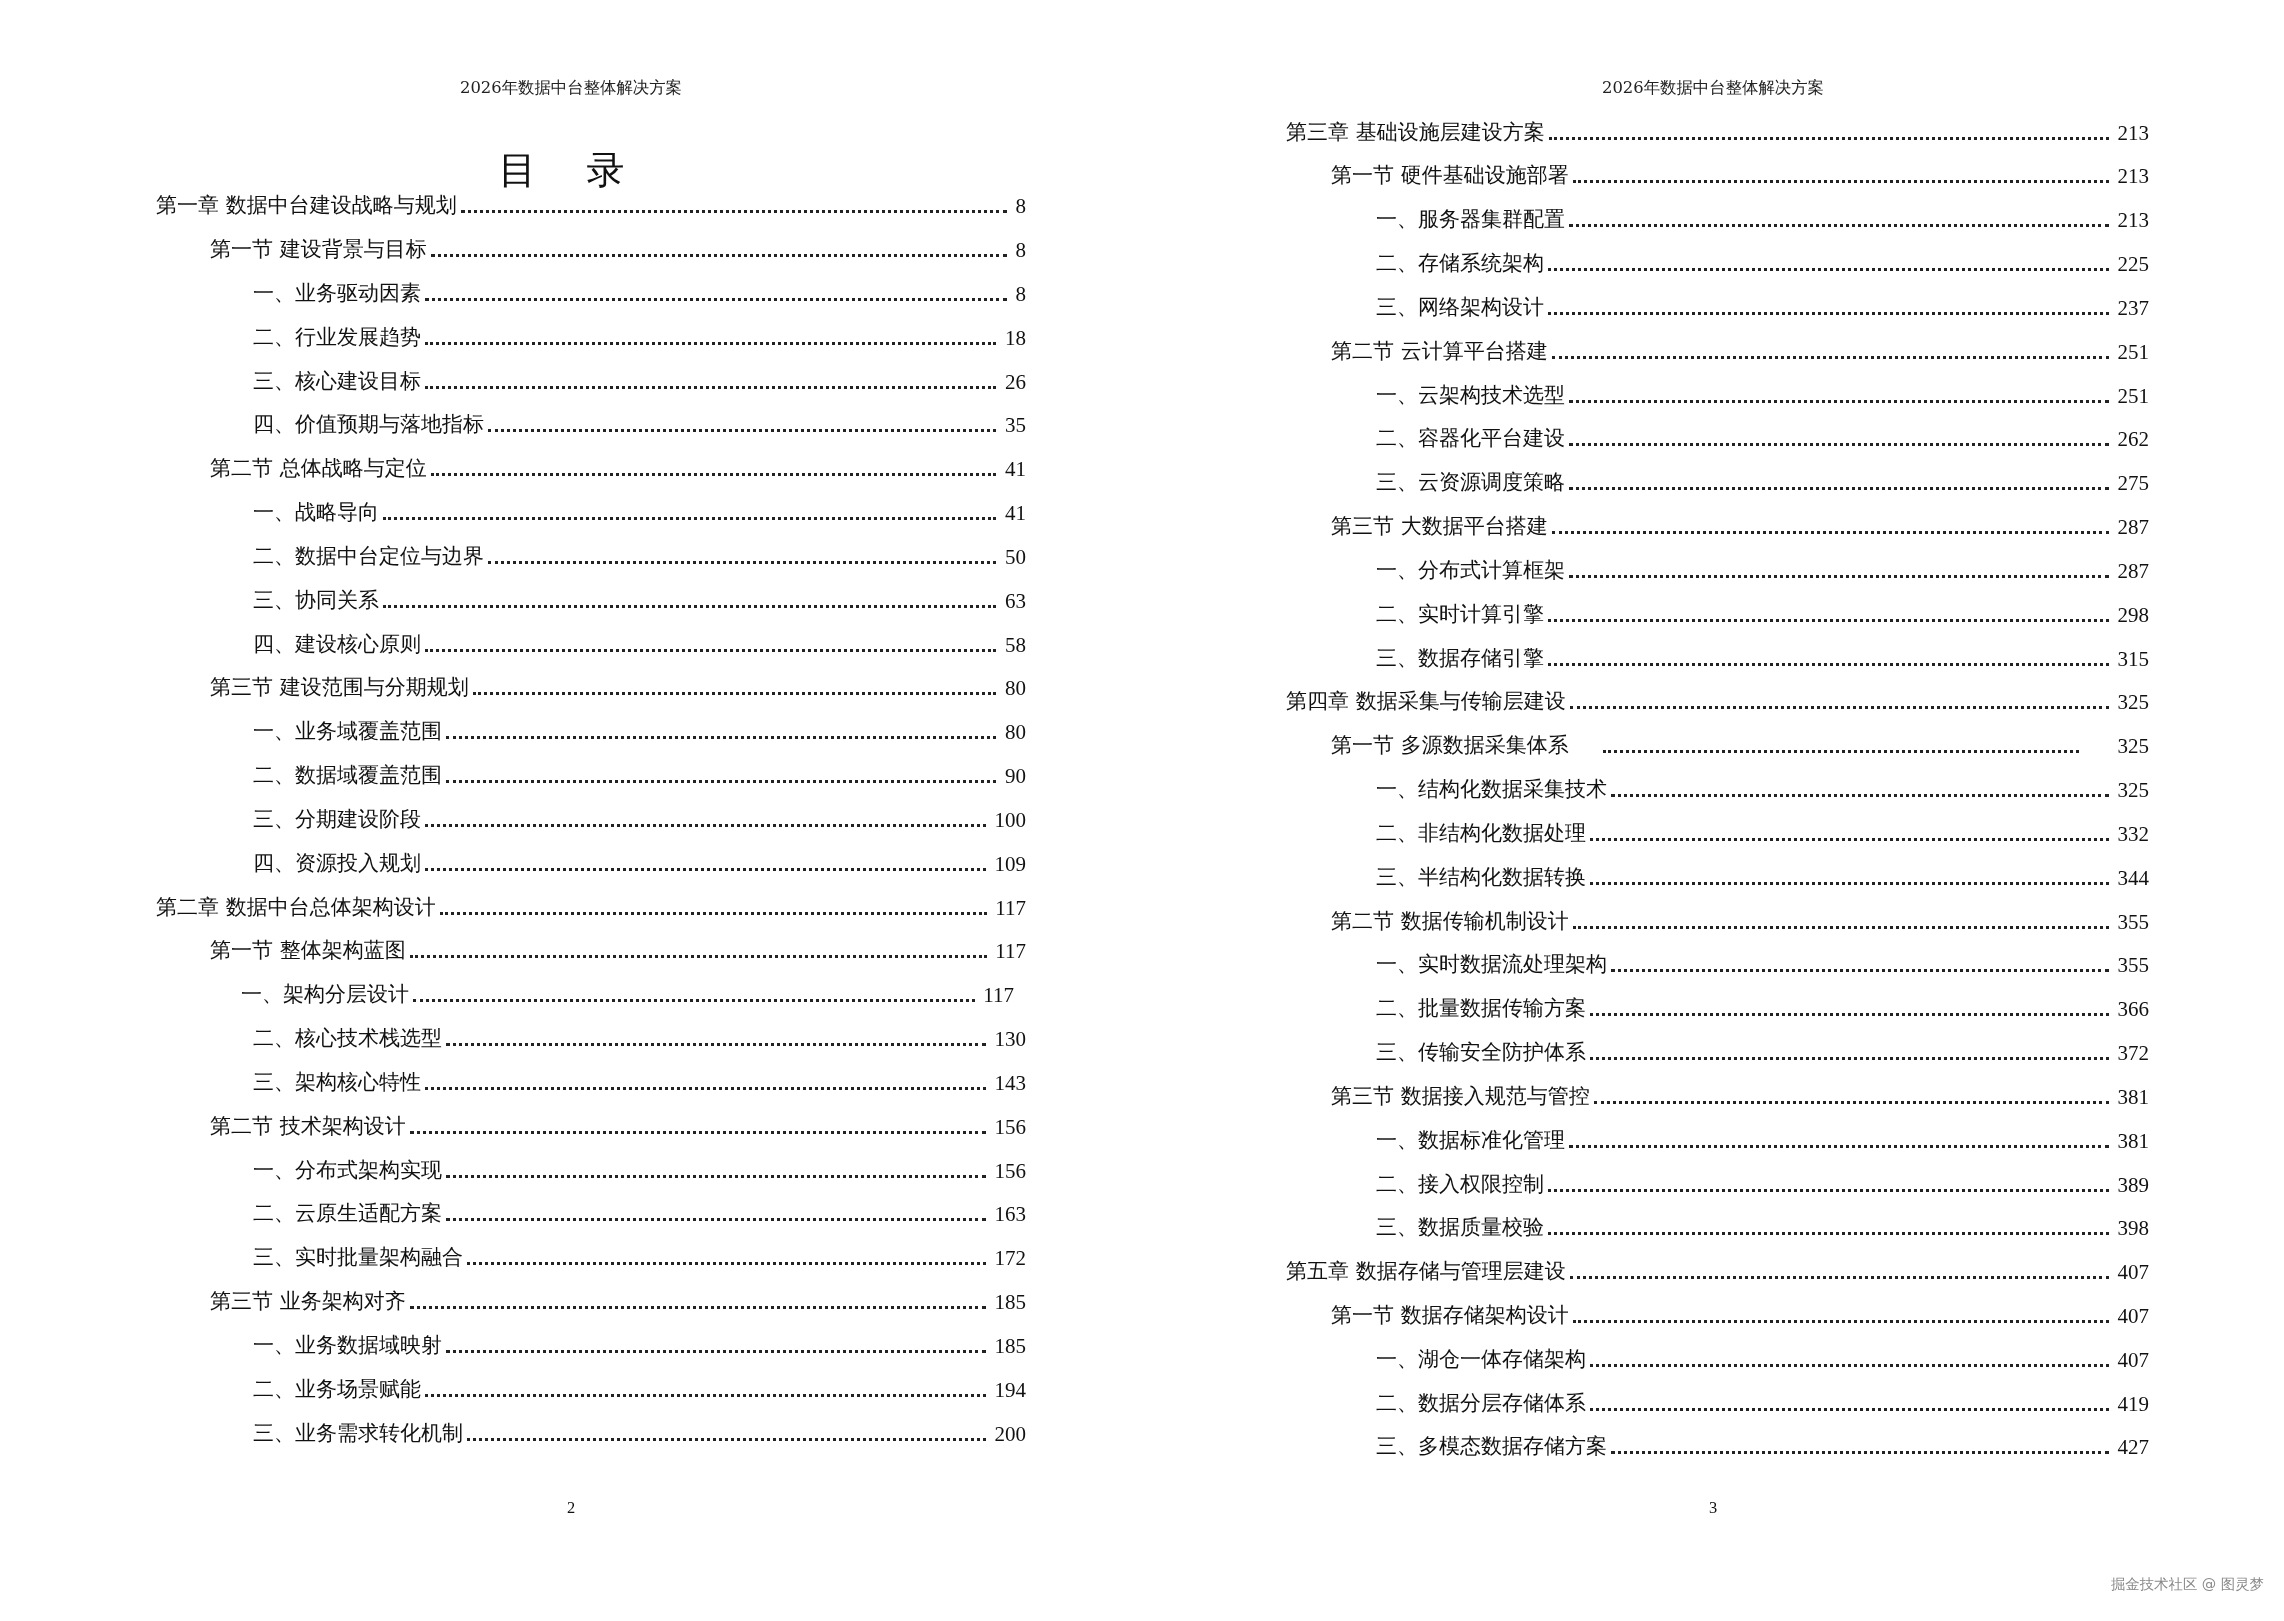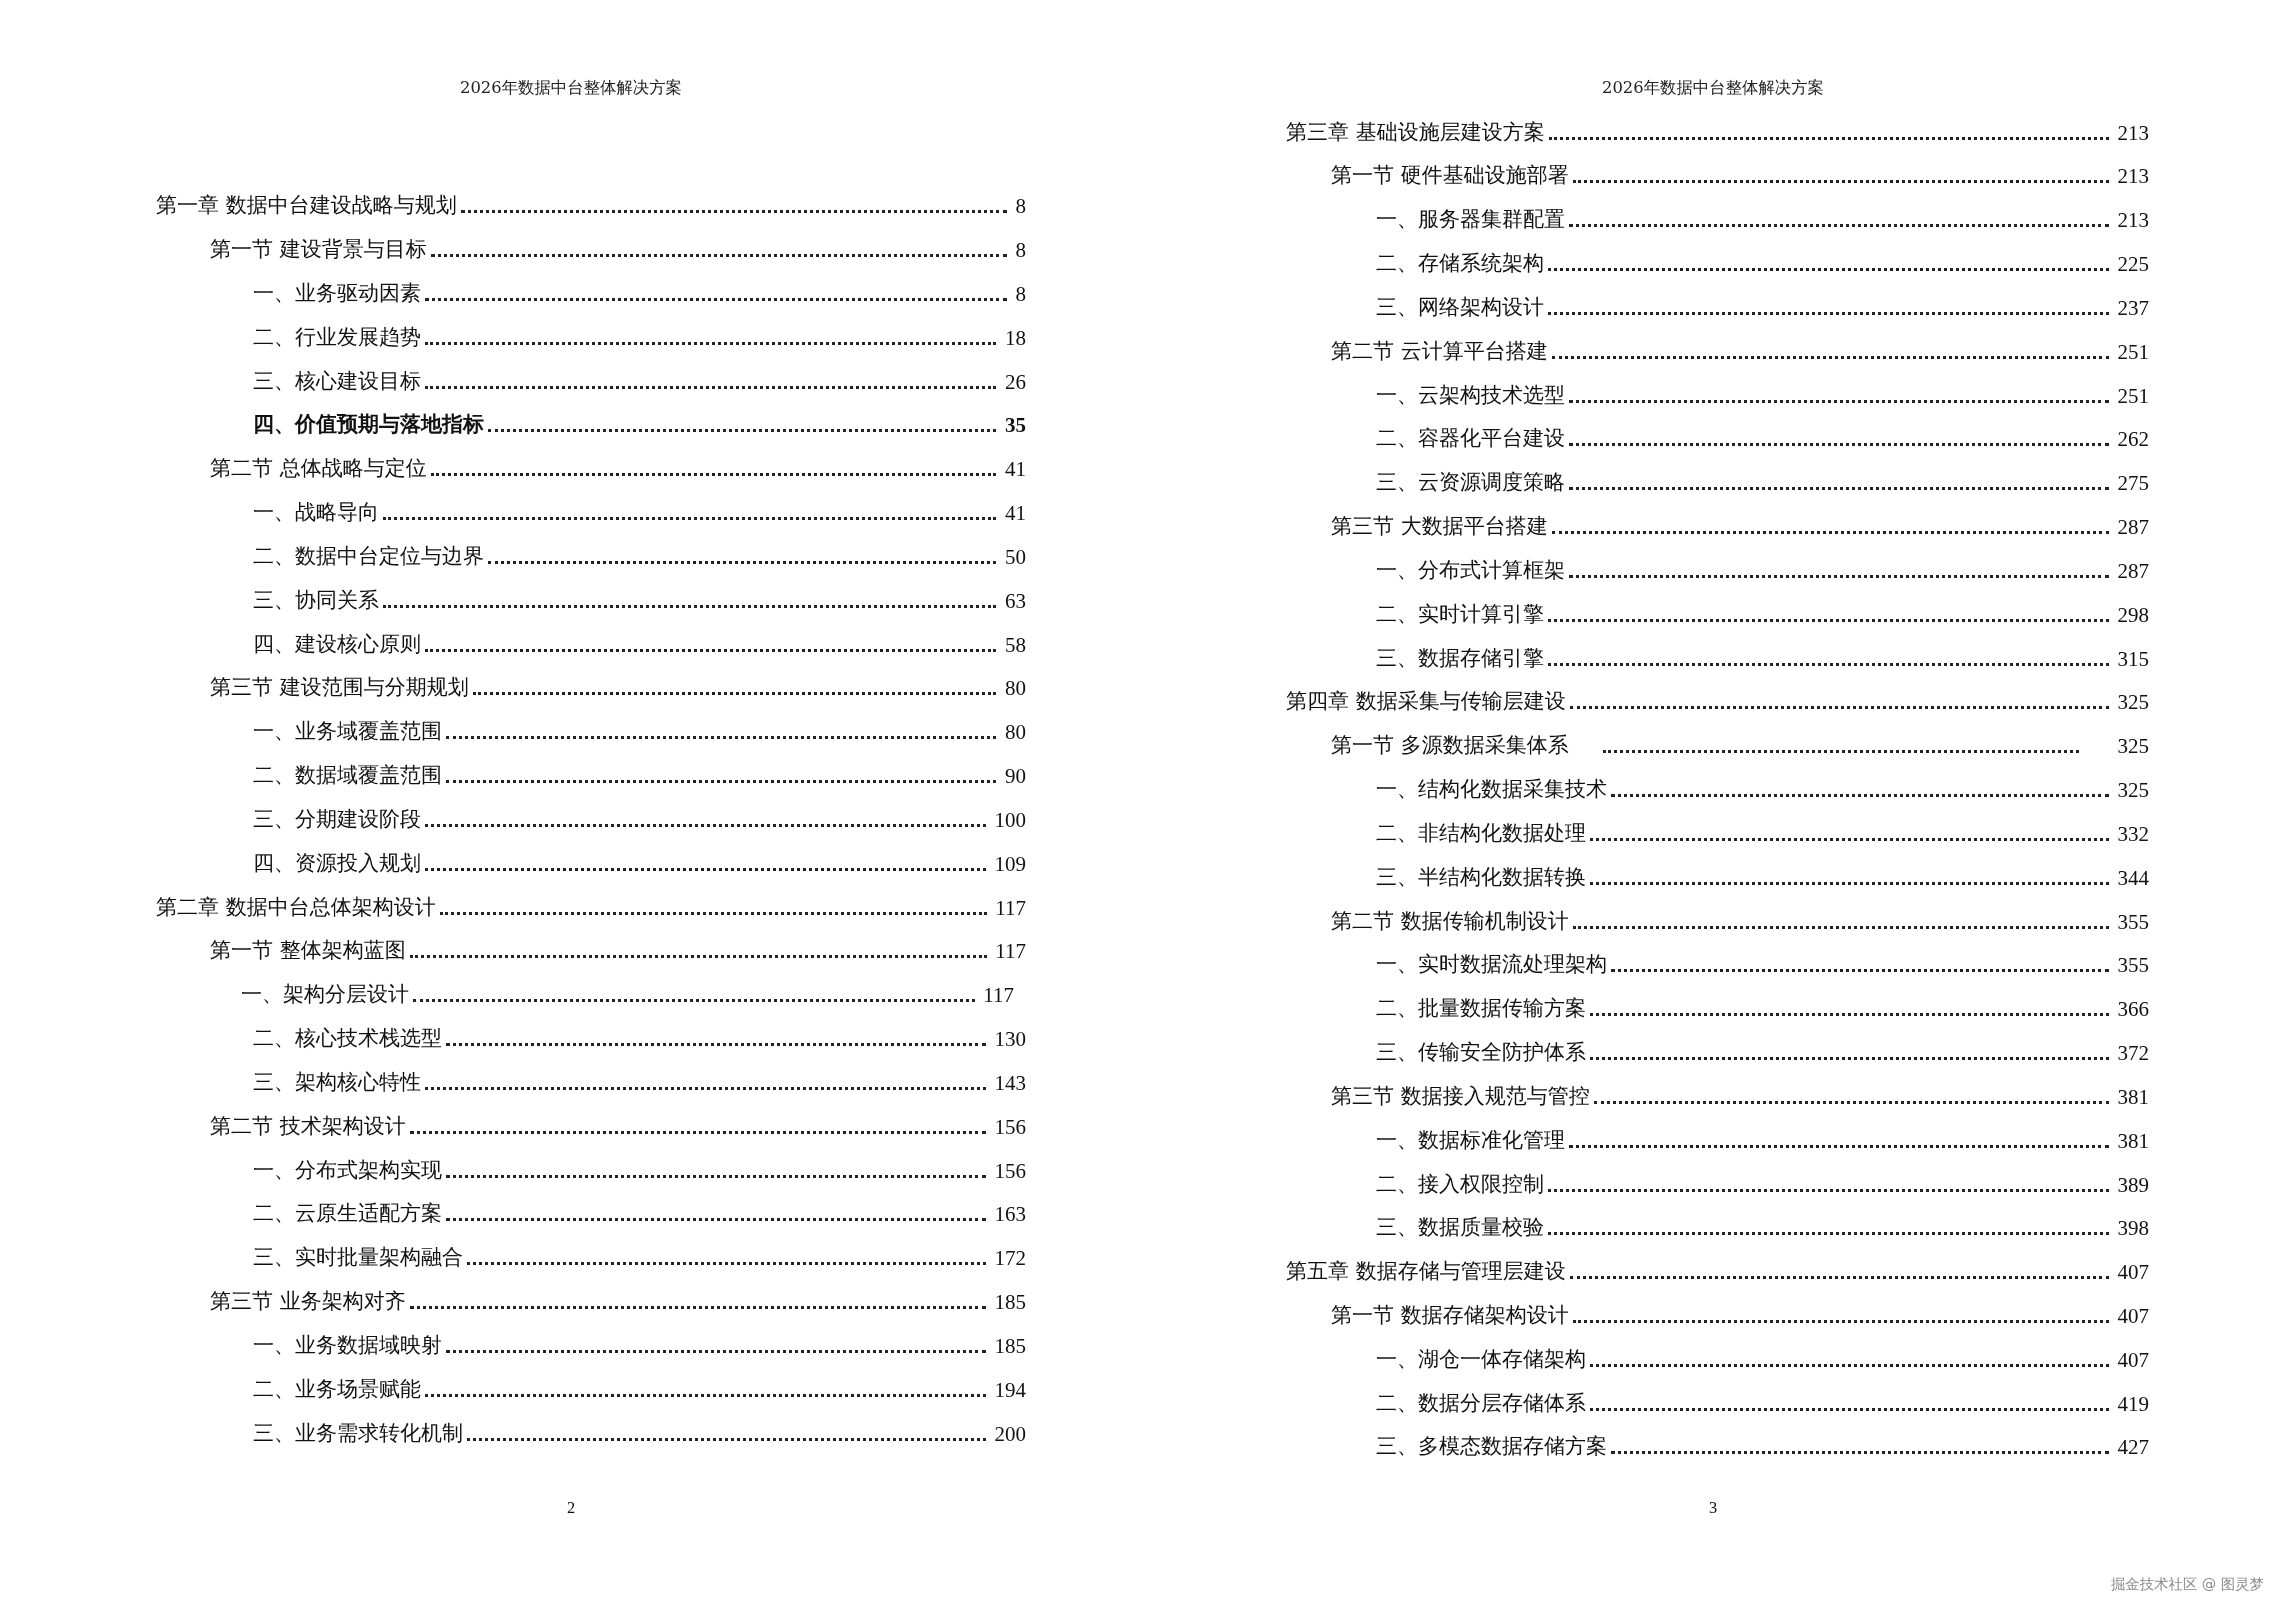--- a/index.html
+++ b/index.html
@@ -15,20 +15,21 @@
   .toc-row .leader{flex:1 1 auto;border-bottom:3.4px dotted #222;margin-bottom:5.8px;height:0;min-width:9.6px;}
   .toc-row .page-num{flex:0 0 auto;padding-left:8.7px;font-family:"Liberation Serif",serif;}
   .page-footer-num{position:absolute;top:1498px;width:100%;text-align:center;font-size:16.4px;font-family:"Liberation Serif",serif;}
   .watermark{position:absolute;right:20px;top:1575px;font-size:14.4px;color:#8a8a8a;font-family:"DejaVu Sans",sans-serif;}
 </style>
 </head>
 <body>
 
 <div class="page" id="page-left">
   <div class="running-header">2026年数据中台整体解决方案</div>
+  <h1 class="toc-title">目 录</h1>
   <ul class="toc" id="toc-left">
       <li class="toc-row" style="left: 156px; width: 870px; top: 190px;">
         <span class="label">第一章  数据中台建设战略与规划</span>
         <span class="leader"></span>
         <span class="page-num">8</span>
       </li>
       <li class="toc-row" style="left: 210px; width: 816px; top: 234px;">
         <span class="label">第一节  建设背景与目标</span>
         <span class="leader"></span>
         <span class="page-num">8</span>
@@ -41,21 +42,21 @@
       <li class="toc-row" style="left: 253px; width: 773px; top: 322px;">
         <span class="label">二、行业发展趋势</span>
         <span class="leader"></span>
         <span class="page-num">18</span>
       </li>
       <li class="toc-row" style="left: 253px; width: 773px; top: 366px;">
         <span class="label">三、核心建设目标</span>
         <span class="leader"></span>
         <span class="page-num">26</span>
       </li>
-      <li class="toc-row" style="left: 253px; width: 773px; top: 409px; font-weight: bold;">
+      <li class="toc-row" style="left: 253px; width: 773px; top: 409px;">
         <span class="label">四、价值预期与落地指标</span>
         <span class="leader"></span>
         <span class="page-num">35</span>
       </li>
       <li class="toc-row" style="left: 210px; width: 816px; top: 453px;">
         <span class="label">第二节  总体战略与定位</span>
         <span class="leader"></span>
         <span class="page-num">41</span>
       </li>
       <li class="toc-row" style="left: 253px; width: 773px; top: 497px;">

